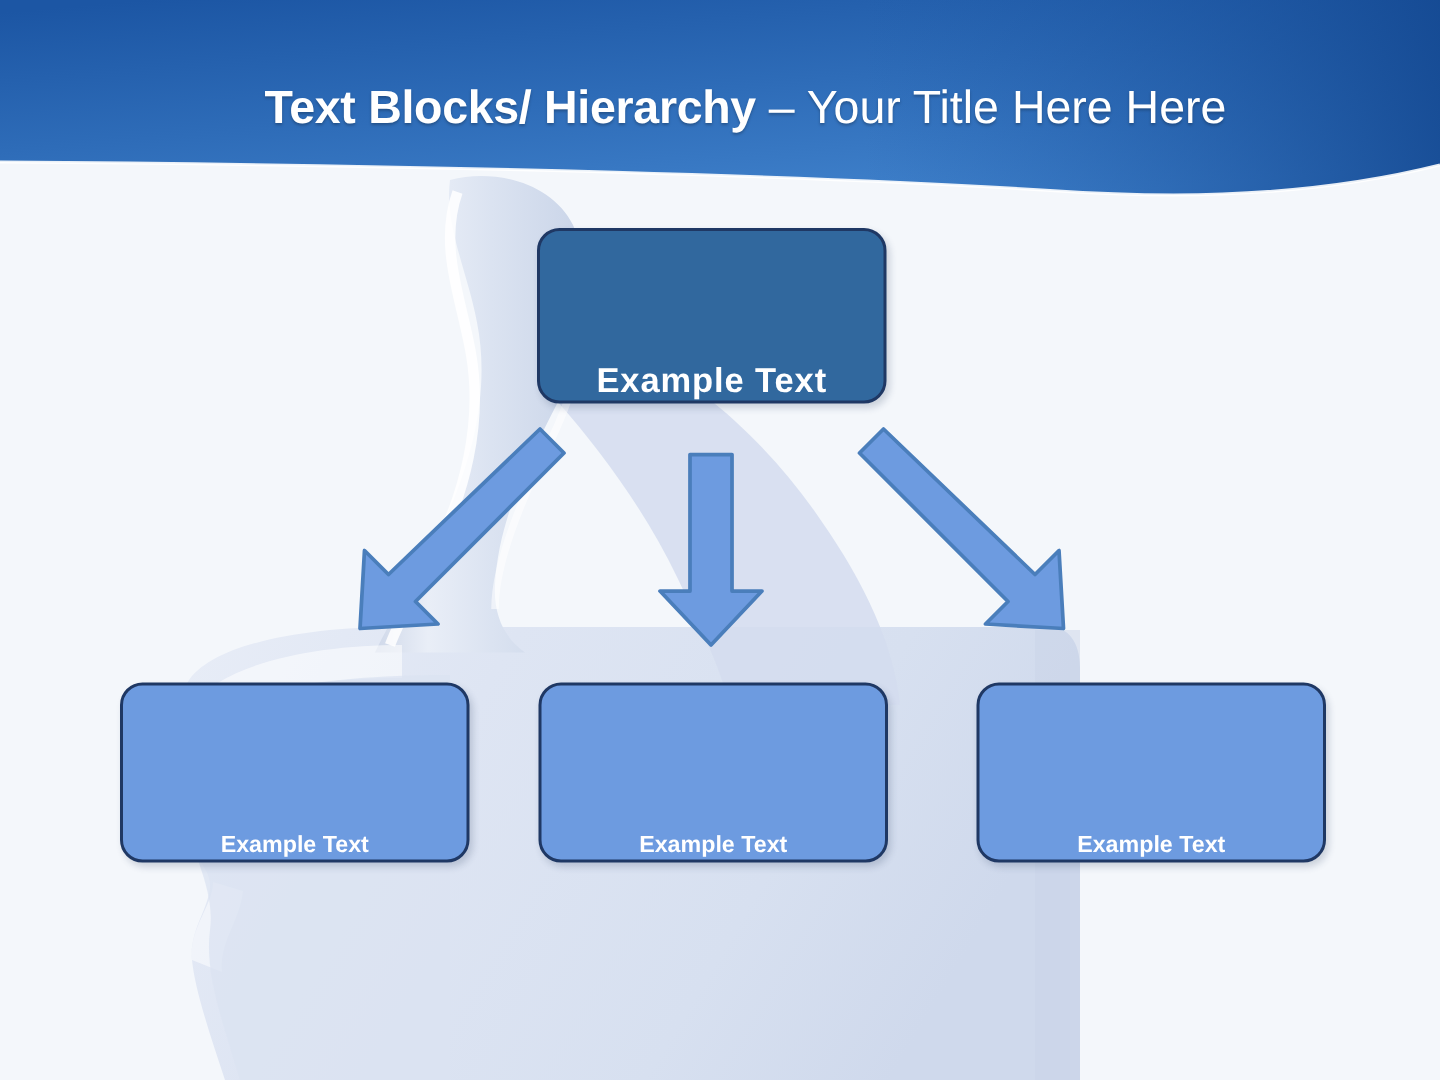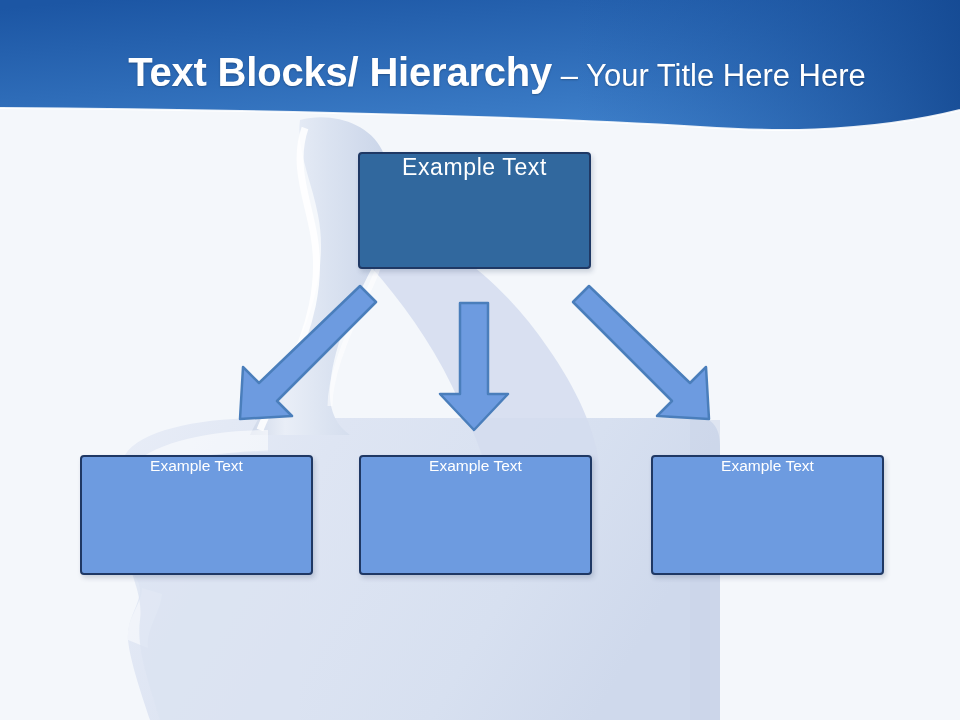--- a/index.html
+++ b/index.html
@@ -15,33 +15,34 @@
   #watermark{position:absolute;left:0;top:0;width:960px;height:720px;}
 
   
   #header-banner{position:absolute;left:0;top:0;width:960px;height:140px;}
   #title-wrap{
     position:absolute;left:0;top:48px;width:960px;height:48px;
     text-align:center;line-height:48px;white-space:nowrap;
     color:#ffffff;
     text-shadow:0 1px 2px rgba(0,0,0,.25);
   }
-  .title-bold{font-size:40px;font-weight:bold;letter-spacing:-0.2px;margin-left:34px;}
+  .title-bold{font-size:31px;font-weight:bold;letter-spacing:-0.2px;margin-left:34px;}
   .title-reg{font-size:31px;font-weight:normal;letter-spacing:0px;}
 
   
   .node{
     position:absolute;
     border:2px solid #1f3864;
-    border-radius:4px;
+    border-radius:15px;
     box-sizing:border-box;
-    display:flex;align-items:flex-start;justify-content:center;
+    display:flex;align-items:flex-end;justify-content:center;
     color:#ffffff;
     text-align:center;
     box-shadow:2px 3px 5px rgba(40,60,95,.20);
+    font-weight:bold;
   }
   #node-top{
     left:358px;top:152px;width:233px;height:117px;
     background:#31689e;
     font-size:23px;
     letter-spacing:.2px;
   }
   #node-top .label{ letter-spacing:.6px; }
   .node-child{
     top:455px;width:233px;height:120px;

